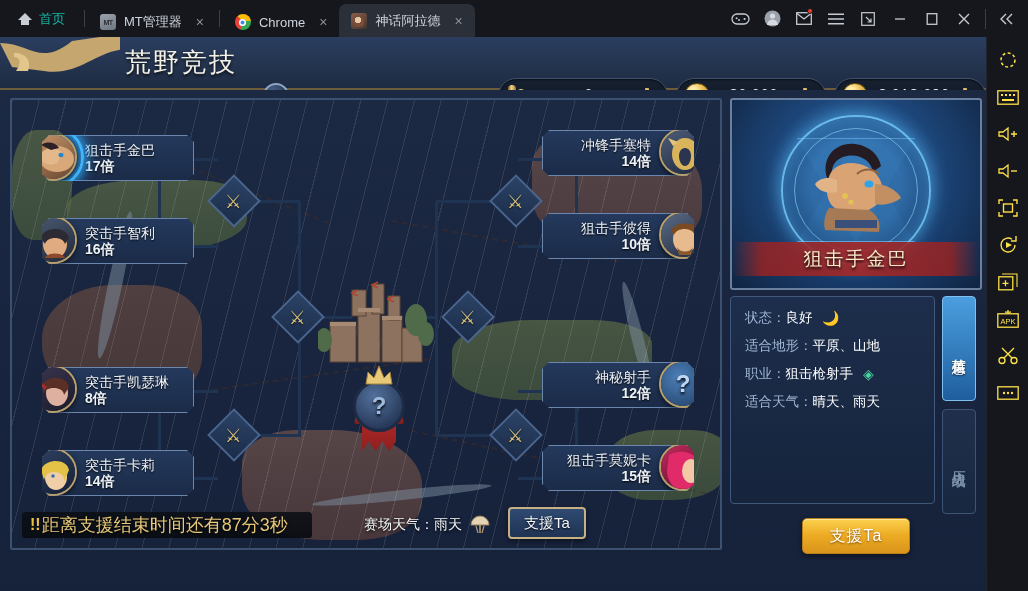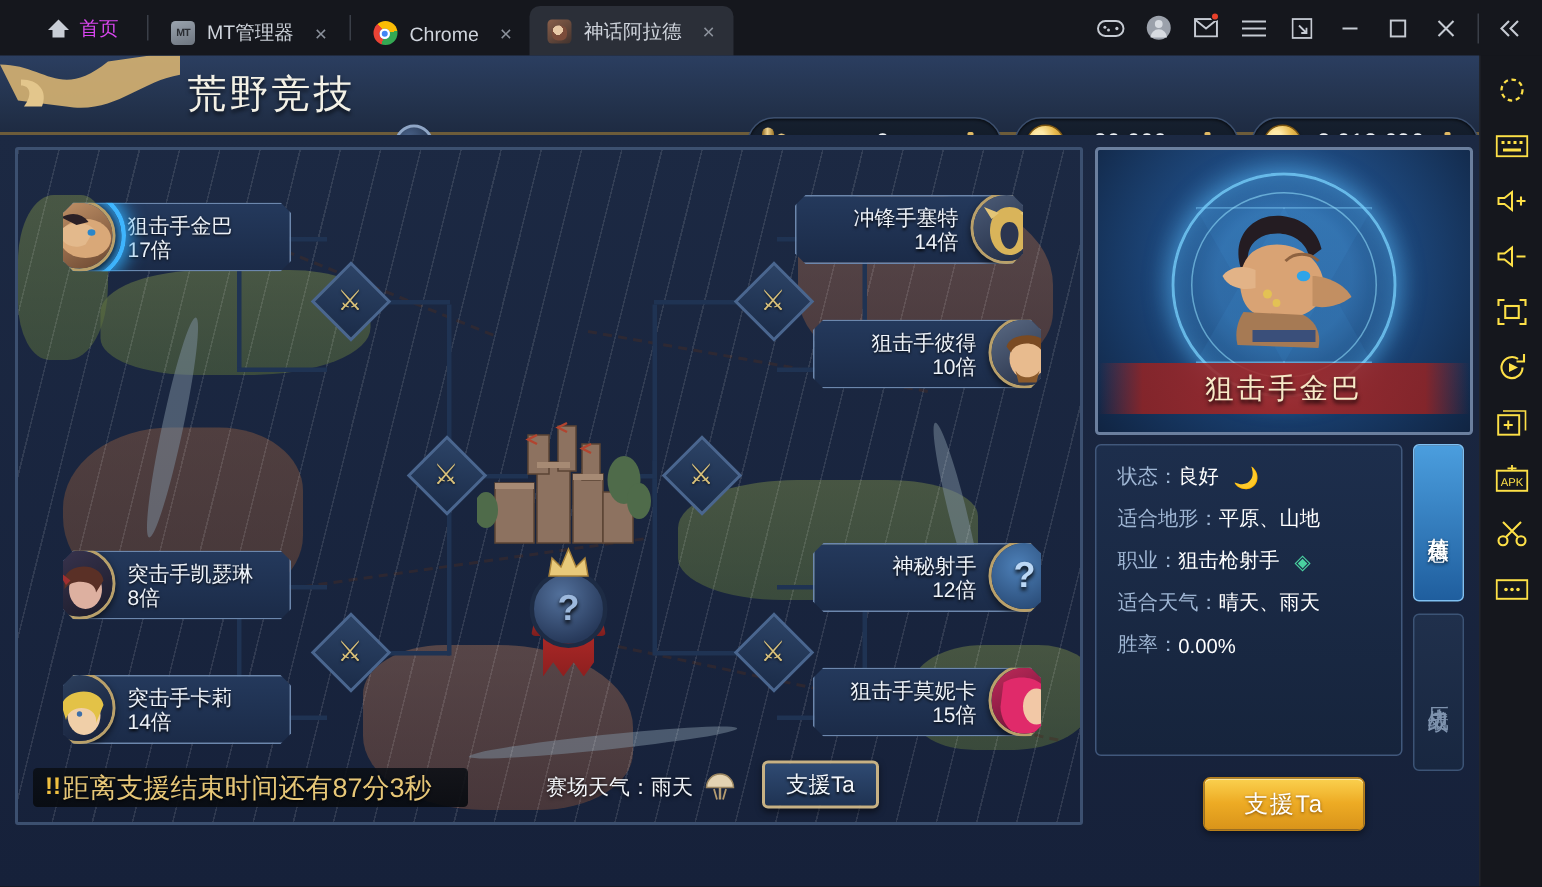--- a/index.html
+++ b/index.html
@@ -13,21 +13,21 @@
   #app { position: relative; width: 1028px; height: 591px; }
 
   
   .titlebar {
     position: absolute; top: 0; left: 0; width: 1028px; height: 37px;
     background: #15171d;
     display: flex; align-items: flex-end;
   }
   .tb-home {
     display: flex; align-items: center; gap: 7px;
-    height: 37px; padding: 0 16px 0 32px; color: #d946ef; font-size: 13px;
+    height: 37px; padding: 0 16px 0 18px; color: #14b8a6; font-size: 13px;
   }
   .home-ico { width: 14px; height: 14px; position: relative; display:inline-block; }
   .home-ico::before {
     content:""; position:absolute; left:0; top:1px;
     border-left:7px solid transparent; border-right:7px solid transparent;
     border-bottom:7px solid #c9ced6;
   }
   .home-ico::after {
     content:""; position:absolute; left:3px; top:7px; width:8px; height:6px; background:#c9ced6;
   }
@@ -195,21 +195,21 @@
   .hcard {
     position:absolute; height:46px; width:152px;
     background: linear-gradient(180deg,#24395c 0%, #1b2b48 100%);
     border:1.5px solid #6c87ad;
     display:flex; flex-direction:column; justify-content:center;
     box-shadow: 0 2px 5px rgba(0,0,0,.45);
   }
   .hcard.left  { clip-path: polygon(0 7px, 7px 0, calc(100% - 7px) 0, 100% 7px, 100% calc(100% - 7px), calc(100% - 7px) 100%, 7px 100%, 0 calc(100% - 7px)); padding-left:42px; }
   .hcard.right { clip-path: polygon(0 7px, 7px 0, calc(100% - 7px) 0, 100% 7px, 100% calc(100% - 7px), calc(100% - 7px) 100%, 7px 100%, 0 calc(100% - 7px)); padding-right:42px; text-align:right; }
   .hname { font-size:14px; color:#eef3fa; text-shadow:0 1px 2px #000; line-height:1.15; white-space:nowrap;}
-  .hmul  { font-size:14px; color:#eef3fa; text-shadow:0 1px 2px #000; line-height:1.15; }
+  .hmul  { font-size:14px; color:#eef3fa; text-shadow:0 1px 2px #000; line-height:1.15;font-weight:bold; }
   .havatar {
     position:absolute; width:48px; height:48px; border-radius:50%;
     border:2px solid #b9a06a; overflow:hidden; top:-3px;
     box-shadow: 0 2px 5px rgba(0,0,0,.6);
   }
   .havatar.l { left:-14px; }
   .havatar.r { right:-14px; }
   .av-img { position:absolute; inset:0; }
   .glow-ring {
     position:absolute; width:62px; height:62px; border-radius:50%; top:-10px; left:-21px;
@@ -586,20 +586,32 @@
           <ellipse cx="26" cy="24" rx="17" ry="13" fill="#d9a878"></ellipse>
           <path d="M8 20c6-8 18-8 24-2l-6 10c-8 4-16 0-18-8z" fill="#e3b98c"></path>
           <ellipse cx="30" cy="20" rx="2.6" ry="2.2" fill="#2a86c9"></ellipse>
           <path d="M10 10c6-4 14-3 18 3l-8 2z" fill="#2b2026"></path>
         </svg>
       </div>
       <div class="hname">狙击手金巴</div>
       <div class="hmul">17倍</div>
     </div>
 
+    <div class="hcard left" style="left:30px; top:118px;">
+      <div class="havatar l">
+        <div class="av-img" style="background:linear-gradient(150deg,#4a5a72,#22293a);"></div>
+        <svg style="position:absolute;left:0;top:0" width="48" height="48" viewBox="0 0 48 48">
+          <ellipse cx="24" cy="26" rx="12" ry="14" fill="#e0ab80"></ellipse>
+          <path d="M10 20c2-12 26-12 28 0l-4 6c-2-8-18-8-20 0z" fill="#2c2a33"></path>
+          <path d="M14 40c2-6 18-6 20 0z" fill="#8c4a2a"></path>
+        </svg>
+      </div>
+      <div class="hname">突击手智利</div>
+      <div class="hmul">16倍</div>
+    </div>
 
     <div class="hcard left" style="left:30px; top:267px;">
       <div class="havatar l">
         <div class="av-img" style="background:linear-gradient(150deg,#3a3550,#1b1b2a);"></div>
         <svg style="position:absolute;left:0;top:0" width="48" height="48" viewBox="0 0 48 48">
           <ellipse cx="26" cy="26" rx="11" ry="13" fill="#ddb0a0"></ellipse>
           <path d="M12 18c4-10 24-10 26 2l-5 8c0-8-16-10-21-2z" fill="#5a3026"></path>
           <path d="M6 12l10 8-3 3z" fill="#a03030"></path>
         </svg>
       </div>
@@ -613,21 +625,21 @@
         <svg style="position:absolute;left:0;top:0" width="48" height="48" viewBox="0 0 48 48">
           <ellipse cx="25" cy="27" rx="11" ry="13" fill="#f0cfa8"></ellipse>
           <path d="M10 20c4-12 26-12 28 0l-5 12c2-12-18-14-20-2z" fill="#e3c247"></path>
           <circle cx="22" cy="26" r="1.8" fill="#3c6ea8"></circle>
         </svg>
       </div>
       <div class="hname">突击手卡莉</div>
       <div class="hmul">14倍</div>
     </div>
 
-    <div class="hcard right" style="left:518px; top:30px;">
+    <div class="hcard right" style="left:530px; top:30px;">
       <div class="havatar r">
         <div class="av-img" style="background:linear-gradient(150deg,#4d5d78,#1e2840);"></div>
         <svg style="position:absolute;left:0;top:0" width="48" height="48" viewBox="0 0 48 48">
           <path d="M24 8c9 0 13 8 13 16s-5 16-13 16-13-8-13-16S15 8 24 8z" fill="#d9b45a"></path>
           <path d="M24 18c4 0 6 4 6 8s-2 10-6 10-6-6-6-10 2-8 6-8z" fill="#2b3550"></path>
           <path d="M12 16l-5-8 10 4zM36 16l5-8-10 4z" fill="#e3c577"></path>
         </svg>
       </div>
       <div class="hname">冲锋手塞特</div>
       <div class="hmul">14倍</div>
@@ -722,24 +734,20 @@
       </div>
       <div class="irow">
         <span class="ilabel">职业：</span>
         <span class="ivalue">狙击枪射手</span>
         <span class="ibadge" style="color:#4ad2a0">◈</span>
       </div>
       <div class="irow">
         <span class="ilabel">适合天气：</span>
         <span class="ivalue">晴天、雨天</span>
       </div>
-      <div class="irow" style="margin-top:4px">
-        <span class="ilabel">胜率：</span>
-        <span class="ivalue">0.00%</span>
-      </div>
     </div>
 
     <div class="vtabs">
       <div class="vtab active">英雄信息</div>
       <div class="vtab idle">历史战绩</div>
     </div>
 
     <div class="btn-gold">支援Ta</div>
   </div>
 

